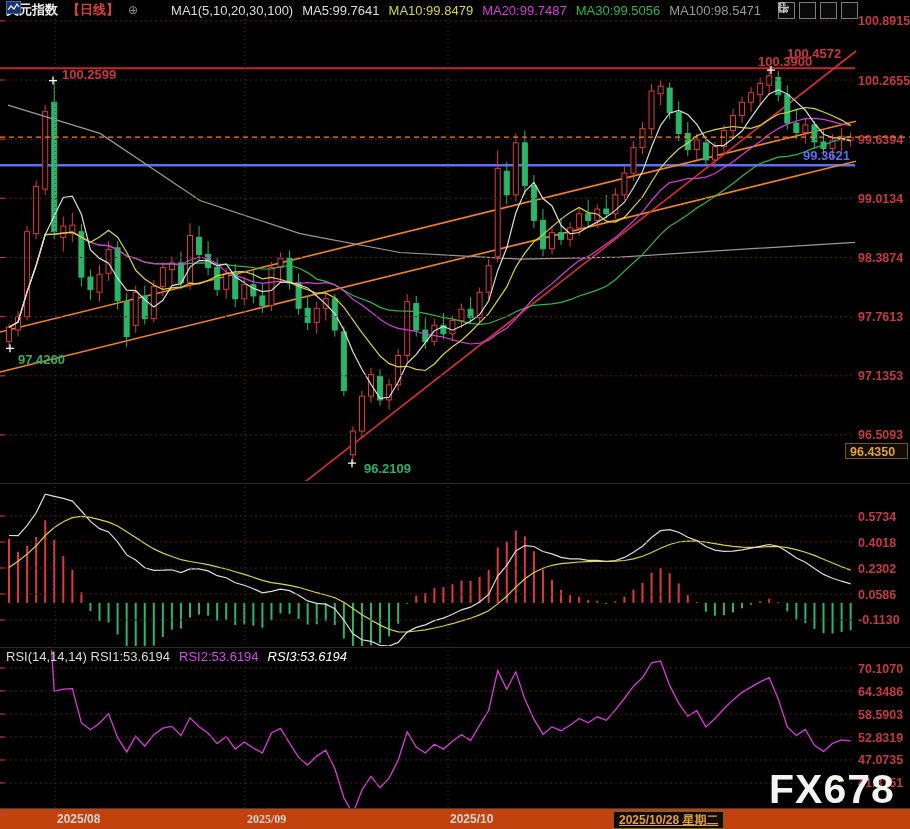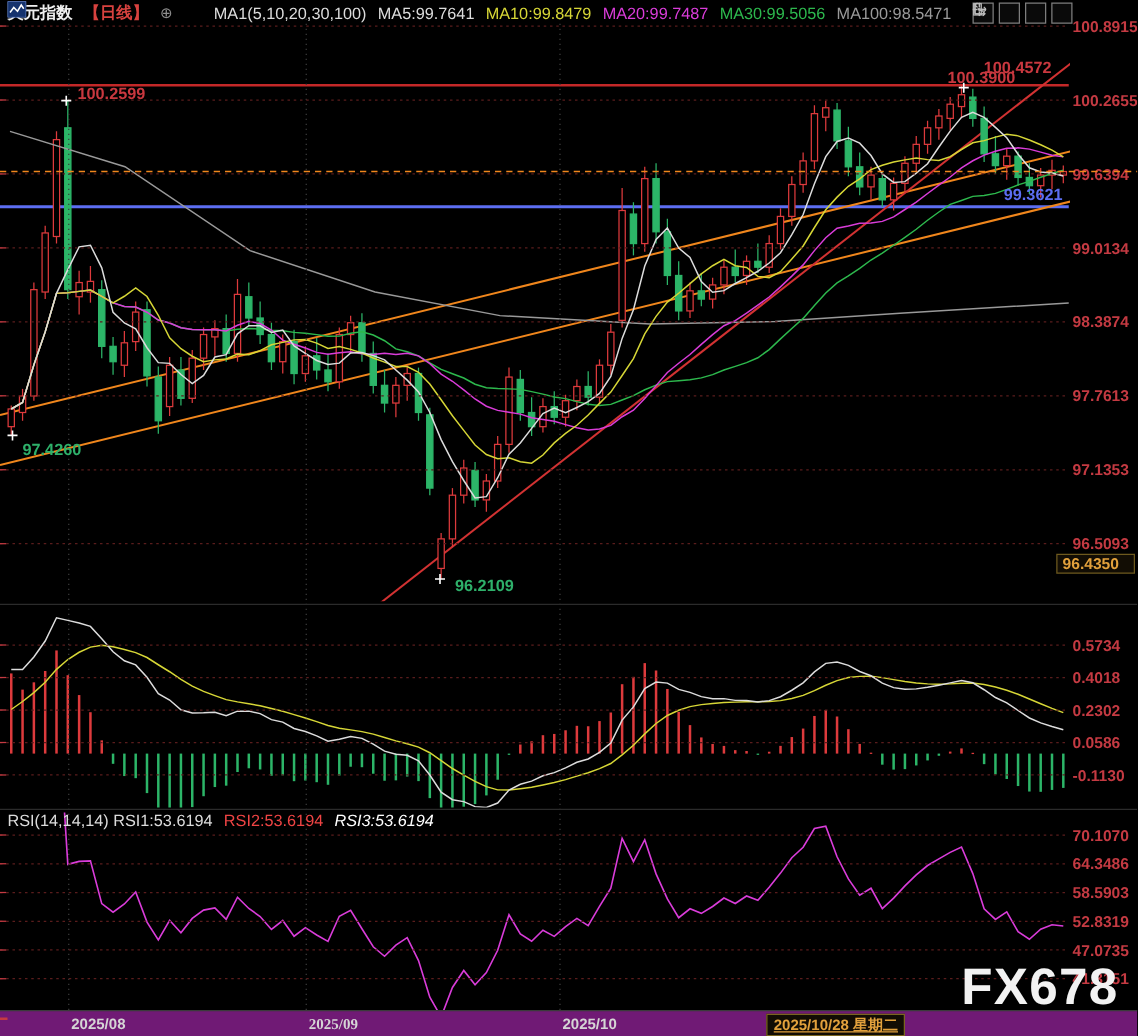--- a/index.html
+++ b/index.html
@@ -11,21 +11,21 @@
   #main-header{left:6px;top:1px;}
   #macd-header{left:6px;top:490px;}
   #rsi-header{left:6px;top:649px;}
   .title{color:#efefef;font-weight:700;}
   .period{color:#d8423f;font-weight:700;text-align:right;}
   .expand{color:#8d8d8d;font-size:12px;}
   .ma-set{color:#dcdcdc;}
   #toolbar{position:absolute;right:52px;top:2px;display:flex;gap:4px;z-index:3;}
   .tbtn{width:15px;height:15px;border:1px solid #7d7d7d;display:flex;align-items:center;
         justify-content:center;color:#bdbdbd;font-size:9px;background:#0a0a0a;}
-  #time-axis{position:absolute;left:0;top:808px;width:910px;height:21px;background:#701a75;
+  #time-axis{position:absolute;left:0;top:808px;width:910px;height:21px;background:#c2410c;
         border-top:1px solid #3a3a3a;z-index:2;}
   .month{position:absolute;top:3px;color:#d5d5d5;font-size:12px;font-weight:700;}
   #date-box{position:absolute;top:2px;height:14px;padding:1px 5px;border:1px solid #7a6520;
         background:#120d04;color:#e2a13c;font-size:12px;font-weight:700;line-height:14px;}
   #left-tick{position:absolute;left:0;top:814px;width:6px;height:2px;background:#c43a42;z-index:3;}
   #watermark{position:absolute;left:769px;top:766px;font-size:41px;font-weight:700;
         color:#f2f2f2;z-index:4;letter-spacing:1px;}
   .mini-chart-icon{display:inline-block;width:15px;height:13px;}
 </style>
 </head>
@@ -465,21 +465,21 @@
     <span class="tbtn">
       <svg width="11" height="11">
           <rect x="1" y="1" width="6" height="9" fill="none" stroke="#bdbdbd"></rect>
           <path d="M7 5.5h4M9 3.5l2 2-2 2" stroke="#bdbdbd" fill="none"></path>
         </svg>
     </span>
   </div>
 
   <div class="hdr" id="rsi-header">
       <span style="color: rgb(220, 220, 220);">RSI(14,14,14) RSI1:53.6194</span>
-      <span style="color: #ef4444;">RSI2:53.6194</span>
+      <span style="color: #d946ef;">RSI2:53.6194</span>
       <span style="color: #ffffff; font-style: italic;">RSI3:53.6194</span>
     </div>
 
   <div id="time-axis">
       <span class="month" style="left: 57px;">2025/08</span>
       <span class="month" style="left: 247px; font-family: Liberation Serif, serif;">2025/09</span>
       <span class="month" style="left: 450px;">2025/10</span>
       <span id="date-box" style="left: 613px; text-decoration: underline;">2025/10/28 星期二</span>
     </div>
   <div id="left-tick"></div>

